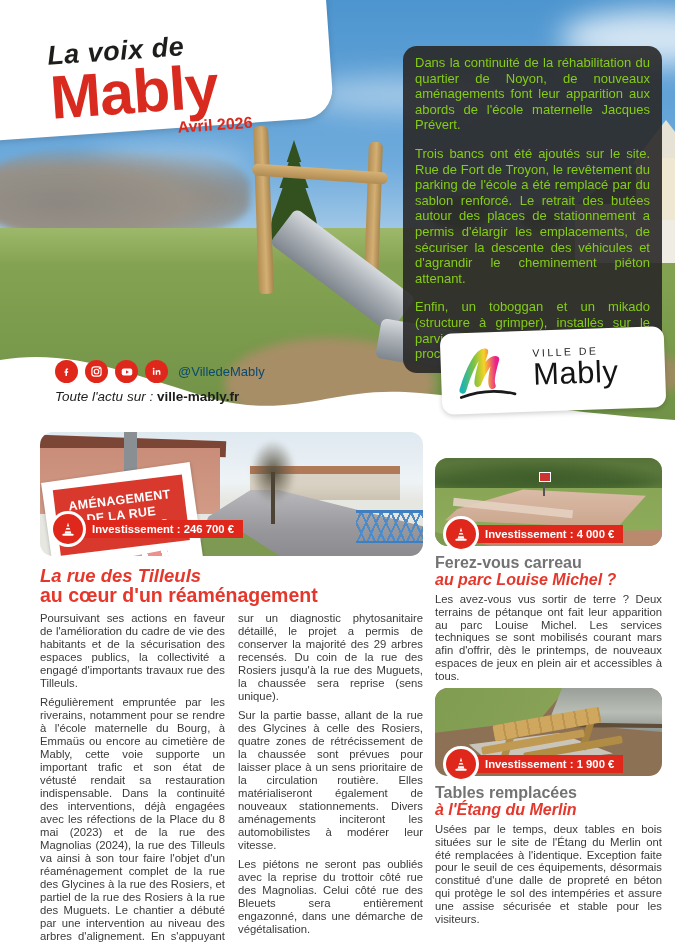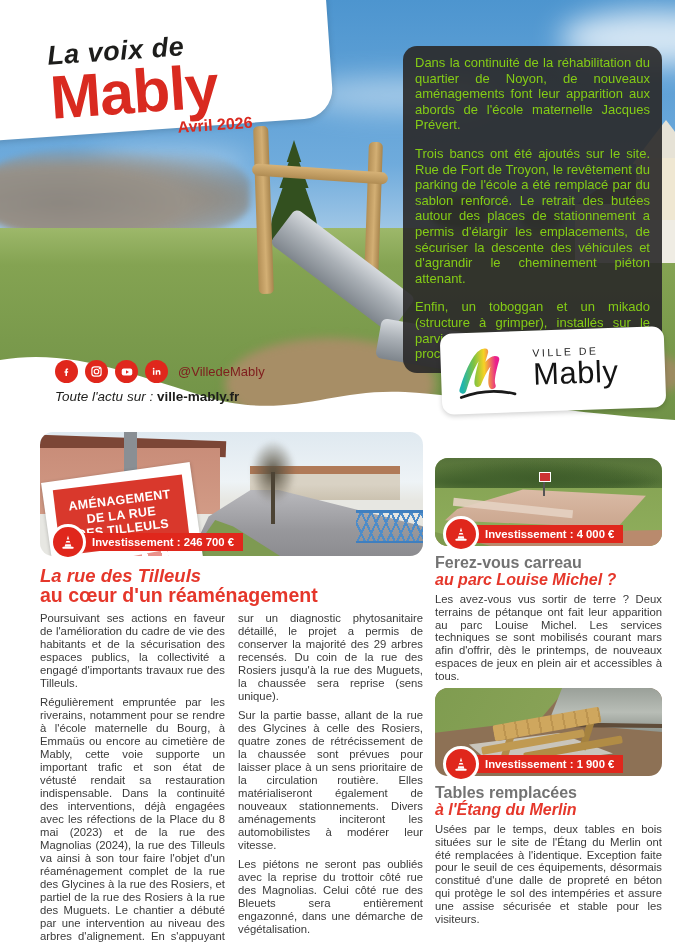--- a/index.html
+++ b/index.html
@@ -59,21 +59,21 @@
   
   .hero-panel{position:absolute;left:403px;top:46px;width:235px;background:rgba(42,41,41,.91);
     border-radius:14px;padding:9px 12px 11px 12px;}
   .hero-panel p{margin:0;color:#84cc16;font-size:13px;line-height:1.2;text-align:justify;}
   .hero-panel p + p{margin-top:13px;}
   
   .social{position:absolute;left:55px;top:360px;}
   .social-row{display:flex;align-items:center;gap:7px;}
   .sicon{width:23px;height:23px;border-radius:50%;background:#e0271c;display:flex;align-items:center;justify-content:center;}
   .sicon svg{display:block;}
-  .handle{font-size:13px;color:#7f1d1d;margin-left:3px;font-weight:500;}
+  .handle{font-size:13px;color:#0c4a6e;margin-left:3px;font-weight:500;}
   .tagline{margin-top:6px;font-size:13.5px;font-style:italic;color:#1d1d1b;}
   .tagline b{font-style:normal;font-weight:bold;}
   .logo-box{position:absolute;left:441px;top:330px;width:224px;height:81px;background:#fff;border-radius:12px;
     transform:rotate(-2deg);box-shadow:0 2px 5px rgba(0,0,0,.18);display:flex;align-items:center;padding-left:14px;box-sizing:border-box;}
   .logo-text{margin-left:8px;margin-top:-6px;}
   .logo-small{font-size:10.5px;letter-spacing:2.5px;color:#1b1b1b;font-weight:500;}
   .logo-name{font-size:31px;color:#141414;font-weight:500;letter-spacing:.5px;line-height:1;}
   
   .article-left{position:absolute;left:40px;top:432px;width:383px;}
   .aside-right{position:absolute;left:435px;top:432px;width:227px;height:480px;}
@@ -273,21 +273,21 @@
         <div class="st-pole"></div>
         <div class="st-sign">
           <div class="st-sign-red">
             <div>AMÉNAGEMENT</div>
             <div>DE LA RUE</div>
             <div>DES TILLEULS</div>
           </div>
           <div class="st-sign-marks"></div>
         </div>
       </div>
-      <div class="badge" style="left:10px;top:92px;">
+      <div class="badge" style="left:10px;top:79px;">
         <span class="badge-circle">
           <svg width="18" height="18" viewBox="0 0 24 24">
             <path d="M12 3.2 L7.4 18.4 L16.6 18.4 Z" fill="#fff"></path>
             <rect x="9.3" y="8.6" width="5.4" height="2" fill="#e0271c"></rect>
             <rect x="8.3" y="12.8" width="7.4" height="2.2" fill="#e0271c"></rect>
             <rect x="4.4" y="18.2" width="15.2" height="2.8" rx="1.4" fill="#fff"></rect>
           </svg>
         </span>
         <span class="badge-label">Investissement : 246 700 €</span>
       </div>

